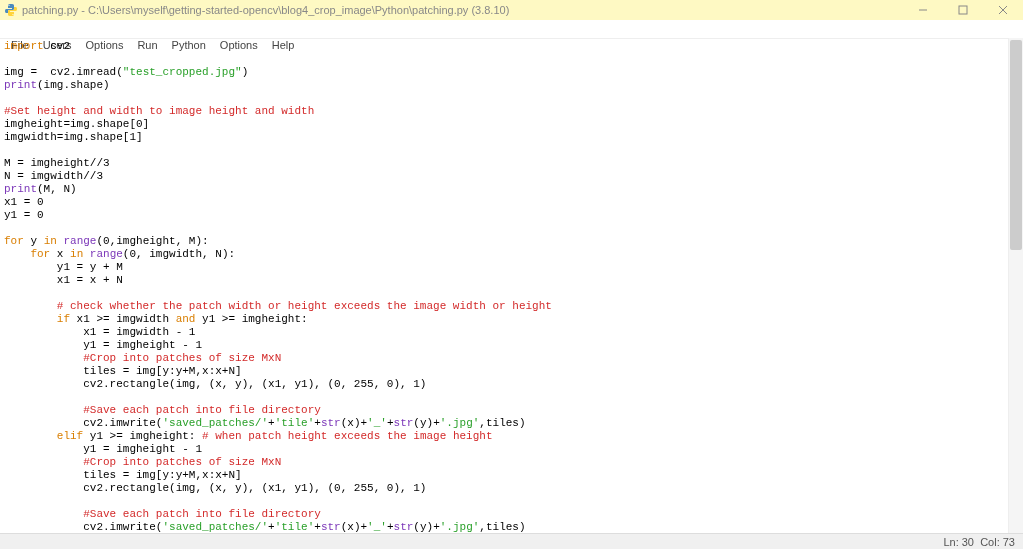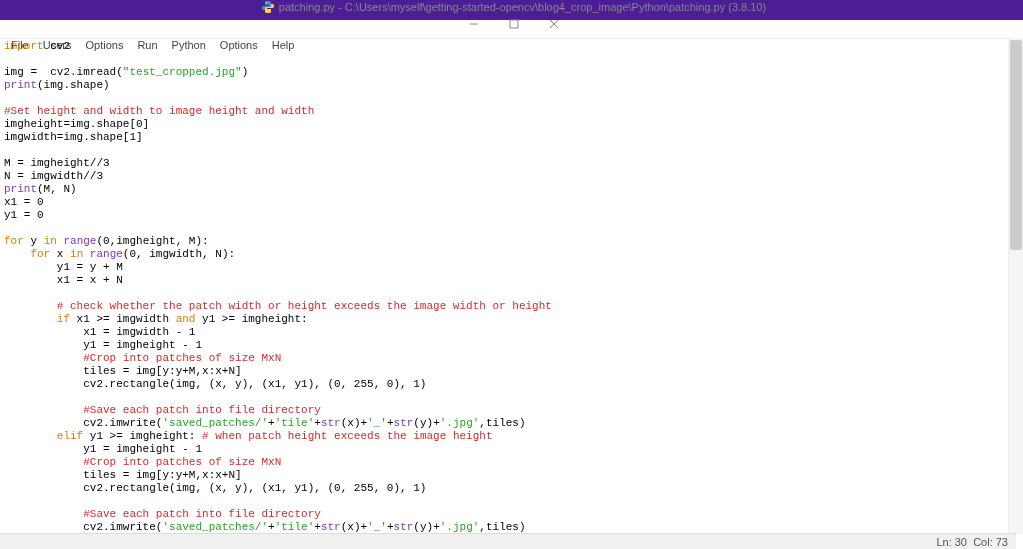--- a/index.html
+++ b/index.html
@@ -8,28 +8,27 @@
     width: 1023px;
     height: 549px;
     overflow: hidden;
     font-family: "Segoe UI", Tahoma, sans-serif;
     background: #ffffff;
     color: #000;
     font-size: 11px;
   }
   .titlebar {
     height: 20px;
-    background: #4c1d95;
+    background: #fef9c3;
     display: flex;
     align-items: center;
     justify-content: space-between;
     padding: 0 0 0 4px;
     border-bottom: 0;
     color: #888;
-    flex-direction: column;
   }
   .titlebar .left {
     display: flex;
     align-items: center;
     gap: 4px;
   }
   .titlebar .appicon {
     width: 14px;
     height: 14px;
     display: inline-flex;
@@ -98,21 +97,21 @@
     left: 1px;
     right: 1px;
     height: 210px;
     background: #ccc;
     border-radius: 2px;
   }
   .statusbar {
     position: absolute;
     bottom: 0;
     left: 0;
-    right: 7px;
+    right: 0;
     height: 15px;
     background: #f0f0f0;
     border-top: 1px solid #ddd;
     display: flex;
     align-items: center;
     justify-content: flex-end;
     padding: 0 8px;
     font-size: 11px;
     color: #555;
   }

